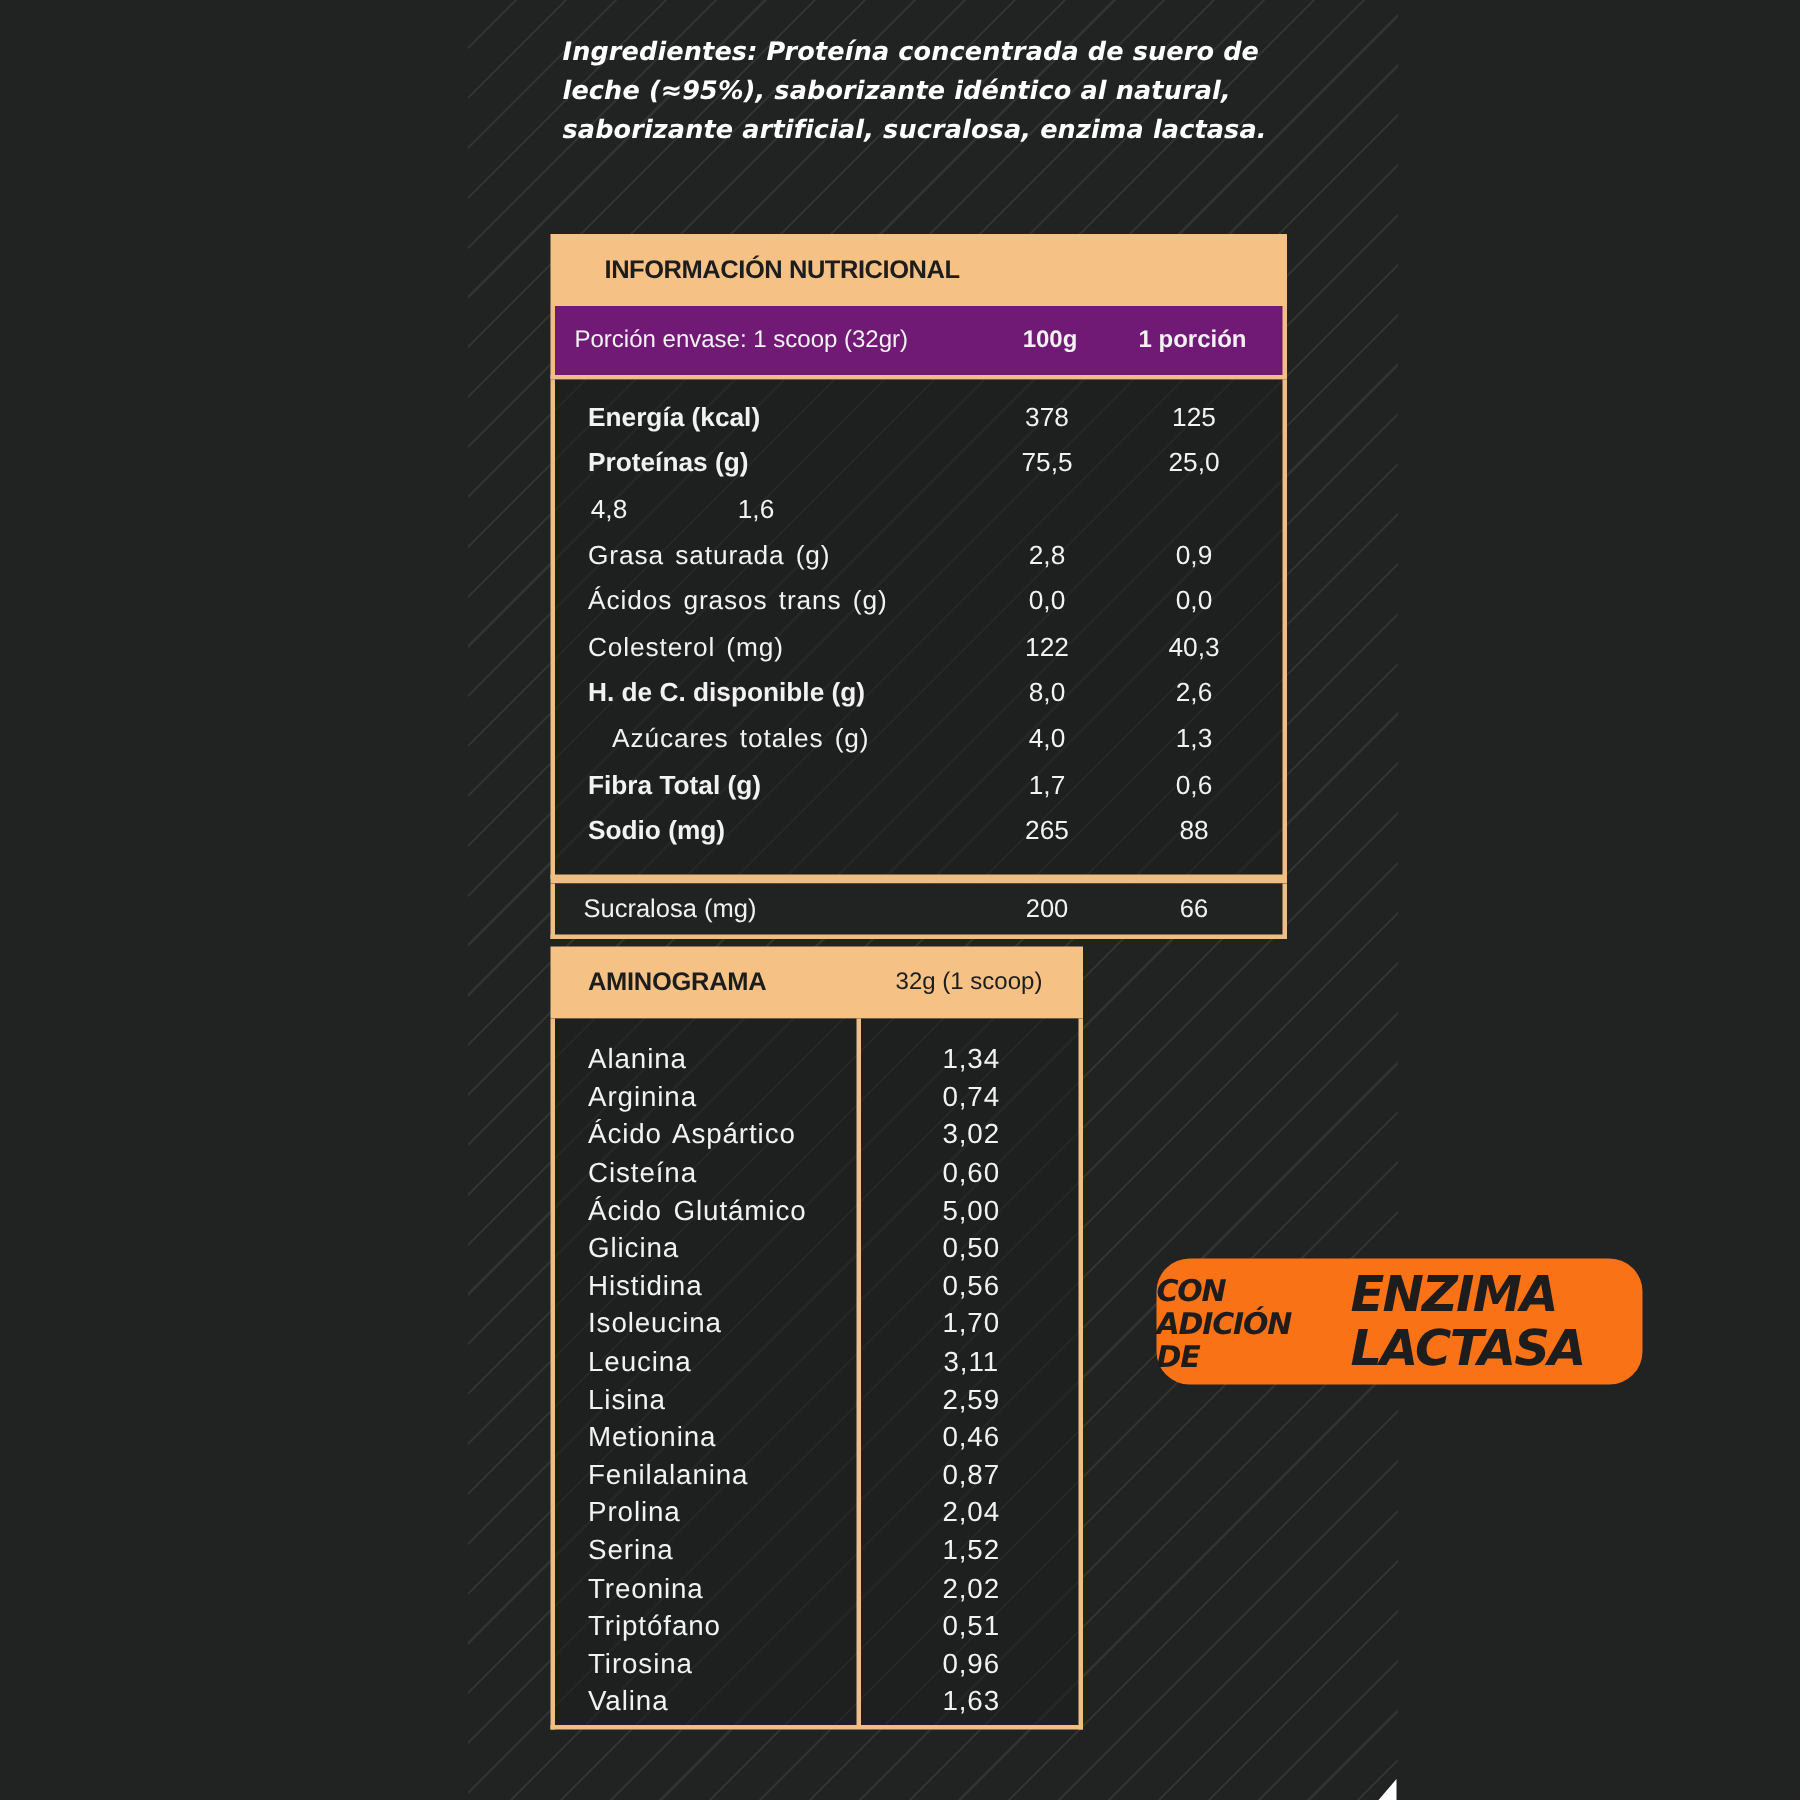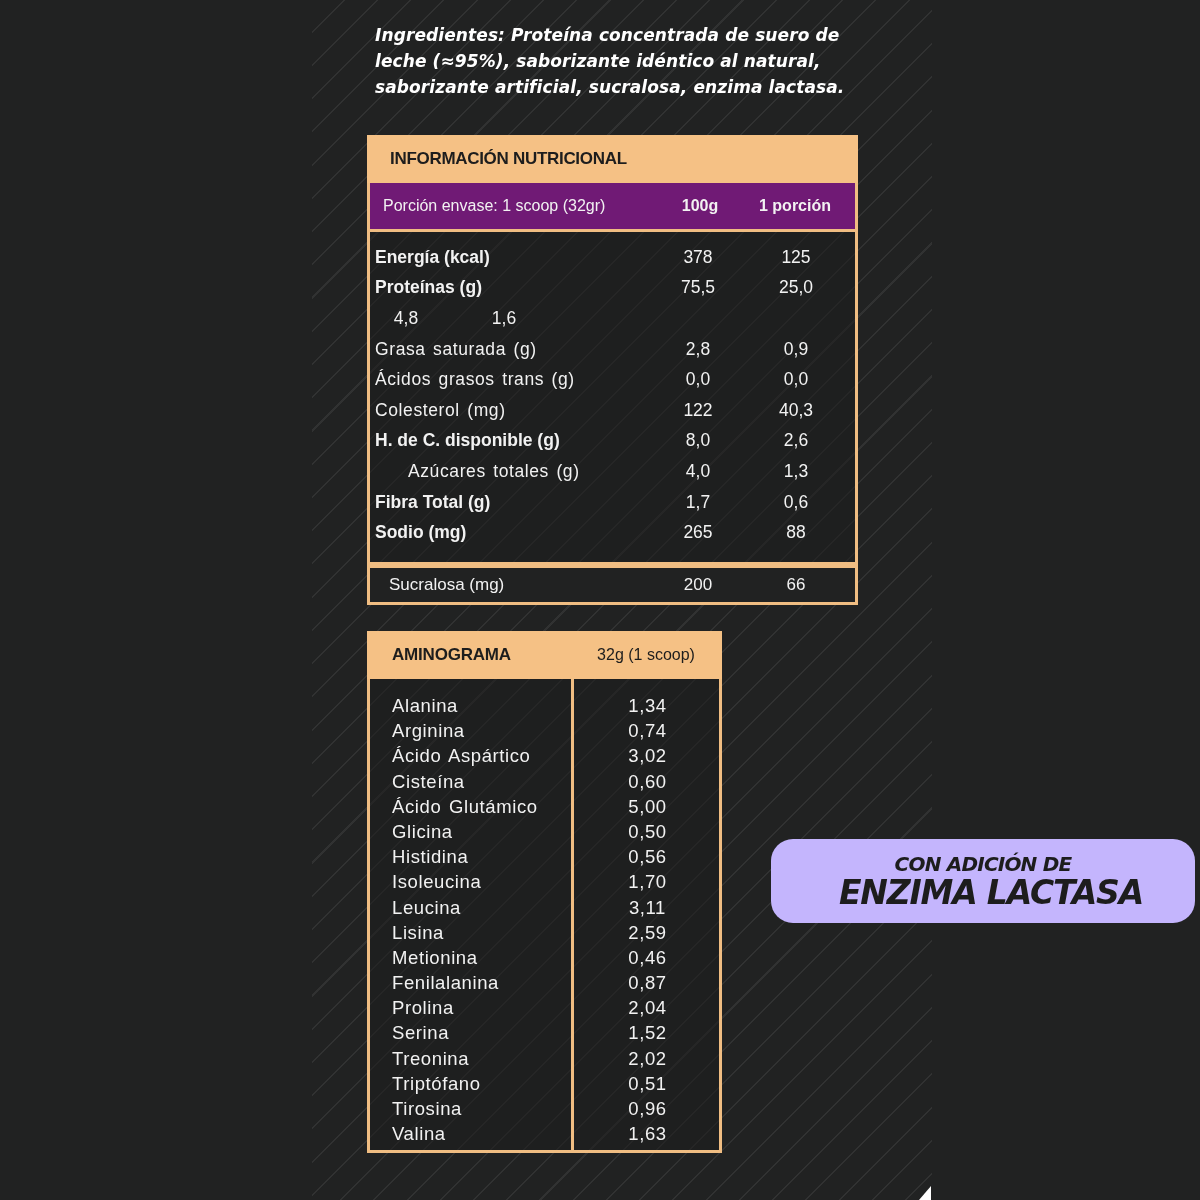--- a/index.html
+++ b/index.html
@@ -20,38 +20,39 @@
     position: absolute; left: 375px; top: 22px; width: 480px;
     font-family: "DejaVu Sans", sans-serif; font-weight: bold; font-style: italic;
     font-size: 17px; line-height: 26px; color: #ffffff; letter-spacing: 0.1px;
   }
 
   .peach { background: #f5c185; }
 
   
   .nutri { position: absolute; left: 367px; top: 135px; width: 491px; }
   .nutri-title {
-    height: 48px; padding-left: 23px; display: flex; align-items: center;
+    height: 48px; padding-left: 36px; display: flex; align-items: center;
     color: #1d1d1d; font-weight: bold; font-size: 17px; letter-spacing: -0.3px;
     font-family: "Liberation Sans", sans-serif;
+    margin-top: 21px;
   }
   .nutri-head {
     height: 49px; background: #701a75; border: 3px solid #f0bd82; border-top: none;
     display: flex; align-items: center; font-size: 16px; font-family: "Liberation Sans", sans-serif;
   }
   .nutri-head .c1 { width: 290px; padding-left: 13px; color: #f2f2f2; }
   .nutri-head .c2 { width: 80px; text-align: center; font-weight: bold; }
   .nutri-head .c3 { width: 110px; text-align: center; font-weight: bold; }
 
   .nutri-body {
     background: rgba(30,30,30,0.55); border: 3px solid #f0bd82; border-top: none;
     padding: 10px 0 14px 0;
   }
   .nrow { height: 30.6px; display: flex; align-items: center; font-size: 17.5px; font-family: "Liberation Sans", sans-serif; }
-  .nrow .c1 { width: 292px; padding-left: 5px; }
+  .nrow .c1 { width: 292px; padding-left: 22px; }
   .nrow .c1.bold { font-weight: bold; }
   .nrow .c1.normal { font-weight: normal; letter-spacing: 0.6px; word-spacing: 2px; }
   .nrow .c1.indent { padding-left: 38px; }
   .nrow .c2 { width: 72px; text-align: center; }
   .nrow .c3 { width: 110px; text-align: center; padding-left: 14px; }
 
   .nutri-gap { height: 3px; background: #f0bd82; }
   .nutri-extra {
     height: 37px; border: 3px solid #f0bd82; border-top: none; background: #212222;
     display: flex; align-items: center; font-size: 17px; font-family: "Liberation Sans", sans-serif;
@@ -72,23 +73,23 @@
     position: relative; display: flex; border: 3px solid #f0bd82; border-top: none;
     background: rgba(30,30,30,0.55); padding: 14px 0 4px 0;
   }
   .amino-divider { position: absolute; left: 201px; top: 0; bottom: 0; width: 3px; background: #f0bd82; }
   .amino-col1 { width: 204px; padding-left: 22px; }
   .amino-col2 { flex: 1; text-align: center; padding-left: 2px; }
   .arow { height: 25.2px; line-height: 25.2px; font-size: 18.5px; font-family: "Liberation Sans", sans-serif; letter-spacing: 0.6px; word-spacing: 2px; white-space: nowrap; }
 
   
   .badge {
-    position: absolute; left: 771px; top: 839px; width: 424px; height: 84px;
-    border-radius: 22px; background: #c4b5fd; color: #1d1d1d;
-    display: flex; flex-direction: column; align-items: center; justify-content: center;
+    position: absolute; left: 771px; top: 839px; width: 324px; height: 84px;
+    border-radius: 22px; background: #f97316; color: #1d1d1d;
+    display: flex; align-items: center; justify-content: center;
     font-family: "DejaVu Sans", sans-serif; font-style: italic; font-weight: bold;
   }
   .badge .l1 { font-size: 20px; line-height: 22px; letter-spacing: -0.8px; margin-top: 2px; }
   .badge .l2 { font-size: 33px; line-height: 36px; letter-spacing: -1.2px; margin-left: 16px; }
 </style>
 </head>
 <body>
 
 <div class="stripes"></div>
 <div class="corner-mark"></div>

